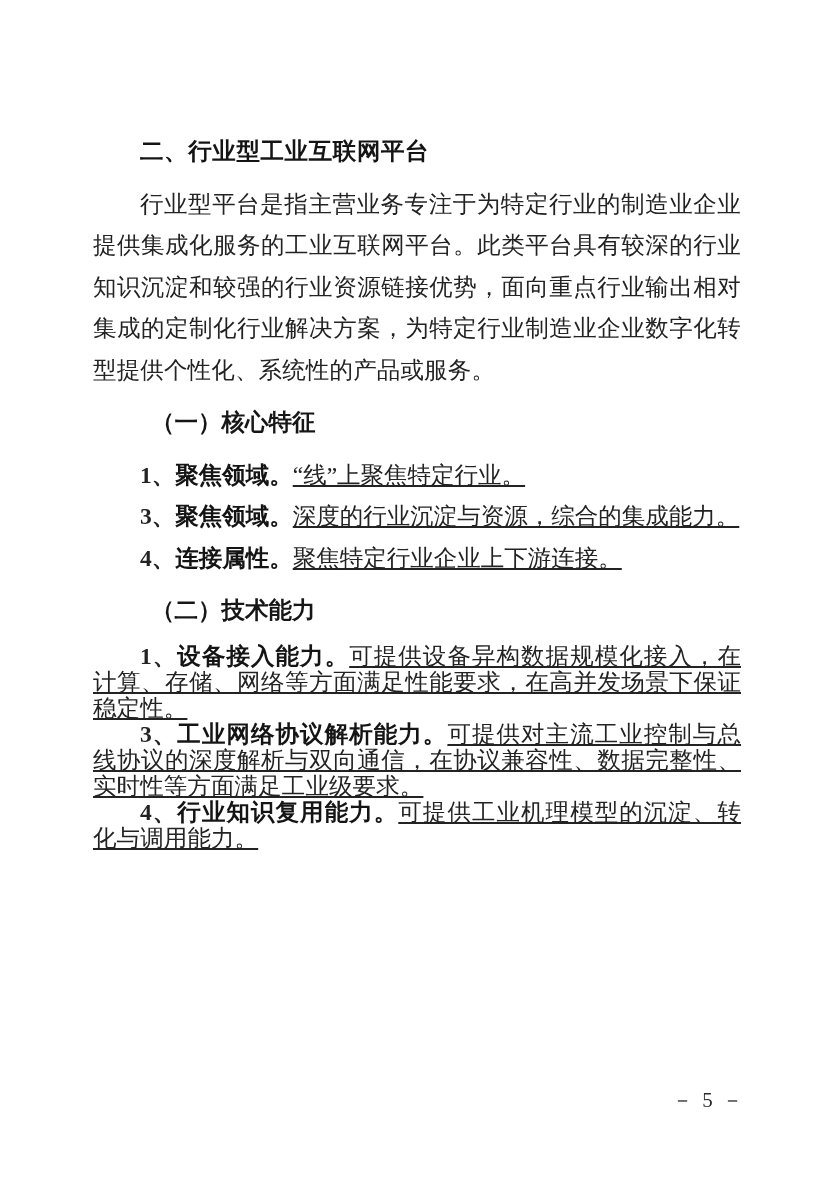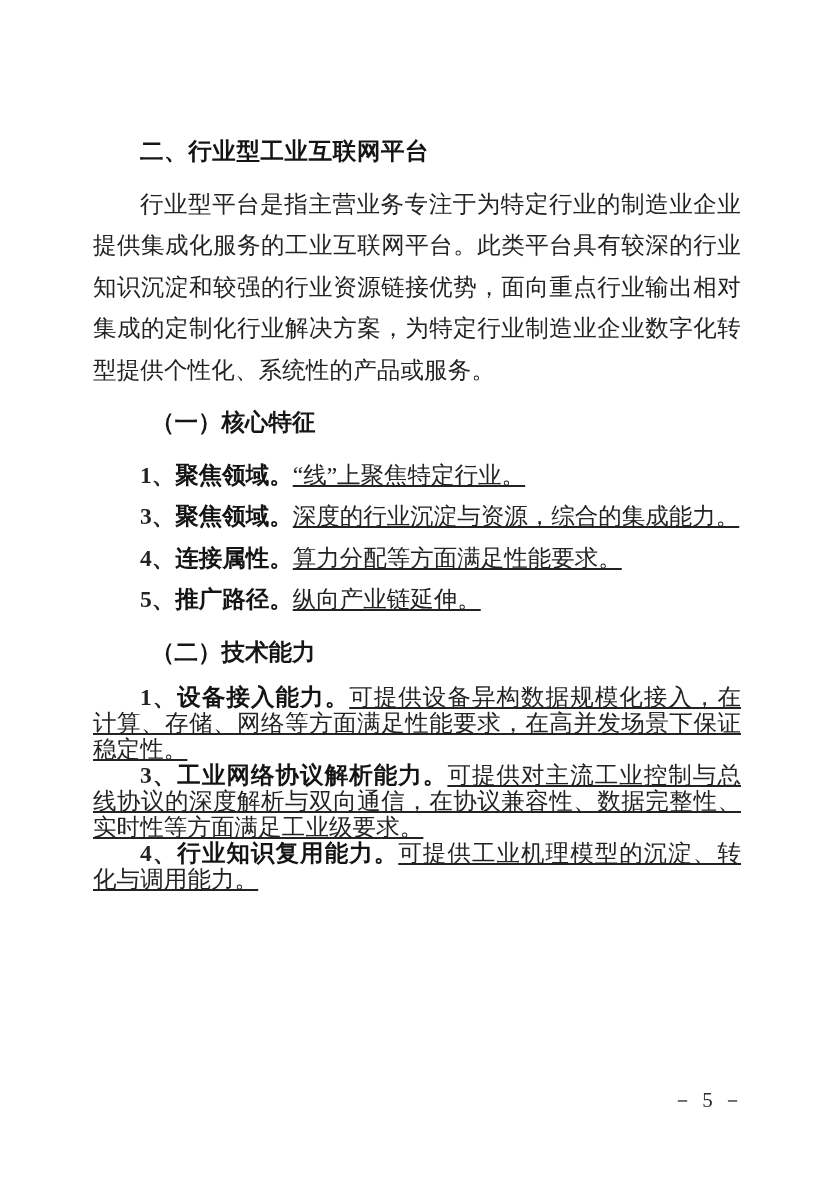--- a/index.html
+++ b/index.html
@@ -129,24 +129,21 @@
 
     <h2 class="h-sub">（一）核心特征</h2>
 
     <p class="item-short">
       <span class="num">1、</span><span class="lead">聚焦领域。</span><span class="rest">“线”上聚焦特定行业。</span>
     </p>
     <p class="item-short">
       <span class="num">3、</span><span class="lead">聚焦领域。</span><span class="rest">深度的行业沉淀与资源，综合的集成能力。</span>
     </p>
     <p class="item-short">
-      <span class="num">4、</span><span class="lead">连接属性。</span><span class="rest">算力分配等方面满足性能要求。</span>
-    </p>
-    <p class="item-short">
-      <span class="num">5、</span><span class="lead">推广路径。</span><span class="rest">纵向产业链延伸。</span>
+      <span class="num">4、</span><span class="lead">连接属性。</span><span class="rest">聚焦特定行业企业上下游连接。</span>
     </p>
 
     <h2 class="h-sub">（二）技术能力</h2>
 
     <p class="item-long">
       <span class="num">1、</span><span class="lead">设备接入能力。</span><span class="rest">可提供设备异构数据规模化接入，在计算、存储、网络等方面满足性能要求，在高并发场景下保证稳定性。</span>
     </p>
     <p class="item-long">
       <span class="num">3、</span><span class="lead">工业网络协议解析能力。</span><span class="rest">可提供对主流工业控制与总线协议的深度解析与双向通信，在协议兼容性、数据完整性、实时性等方面满足工业级要求。</span>
     </p>

